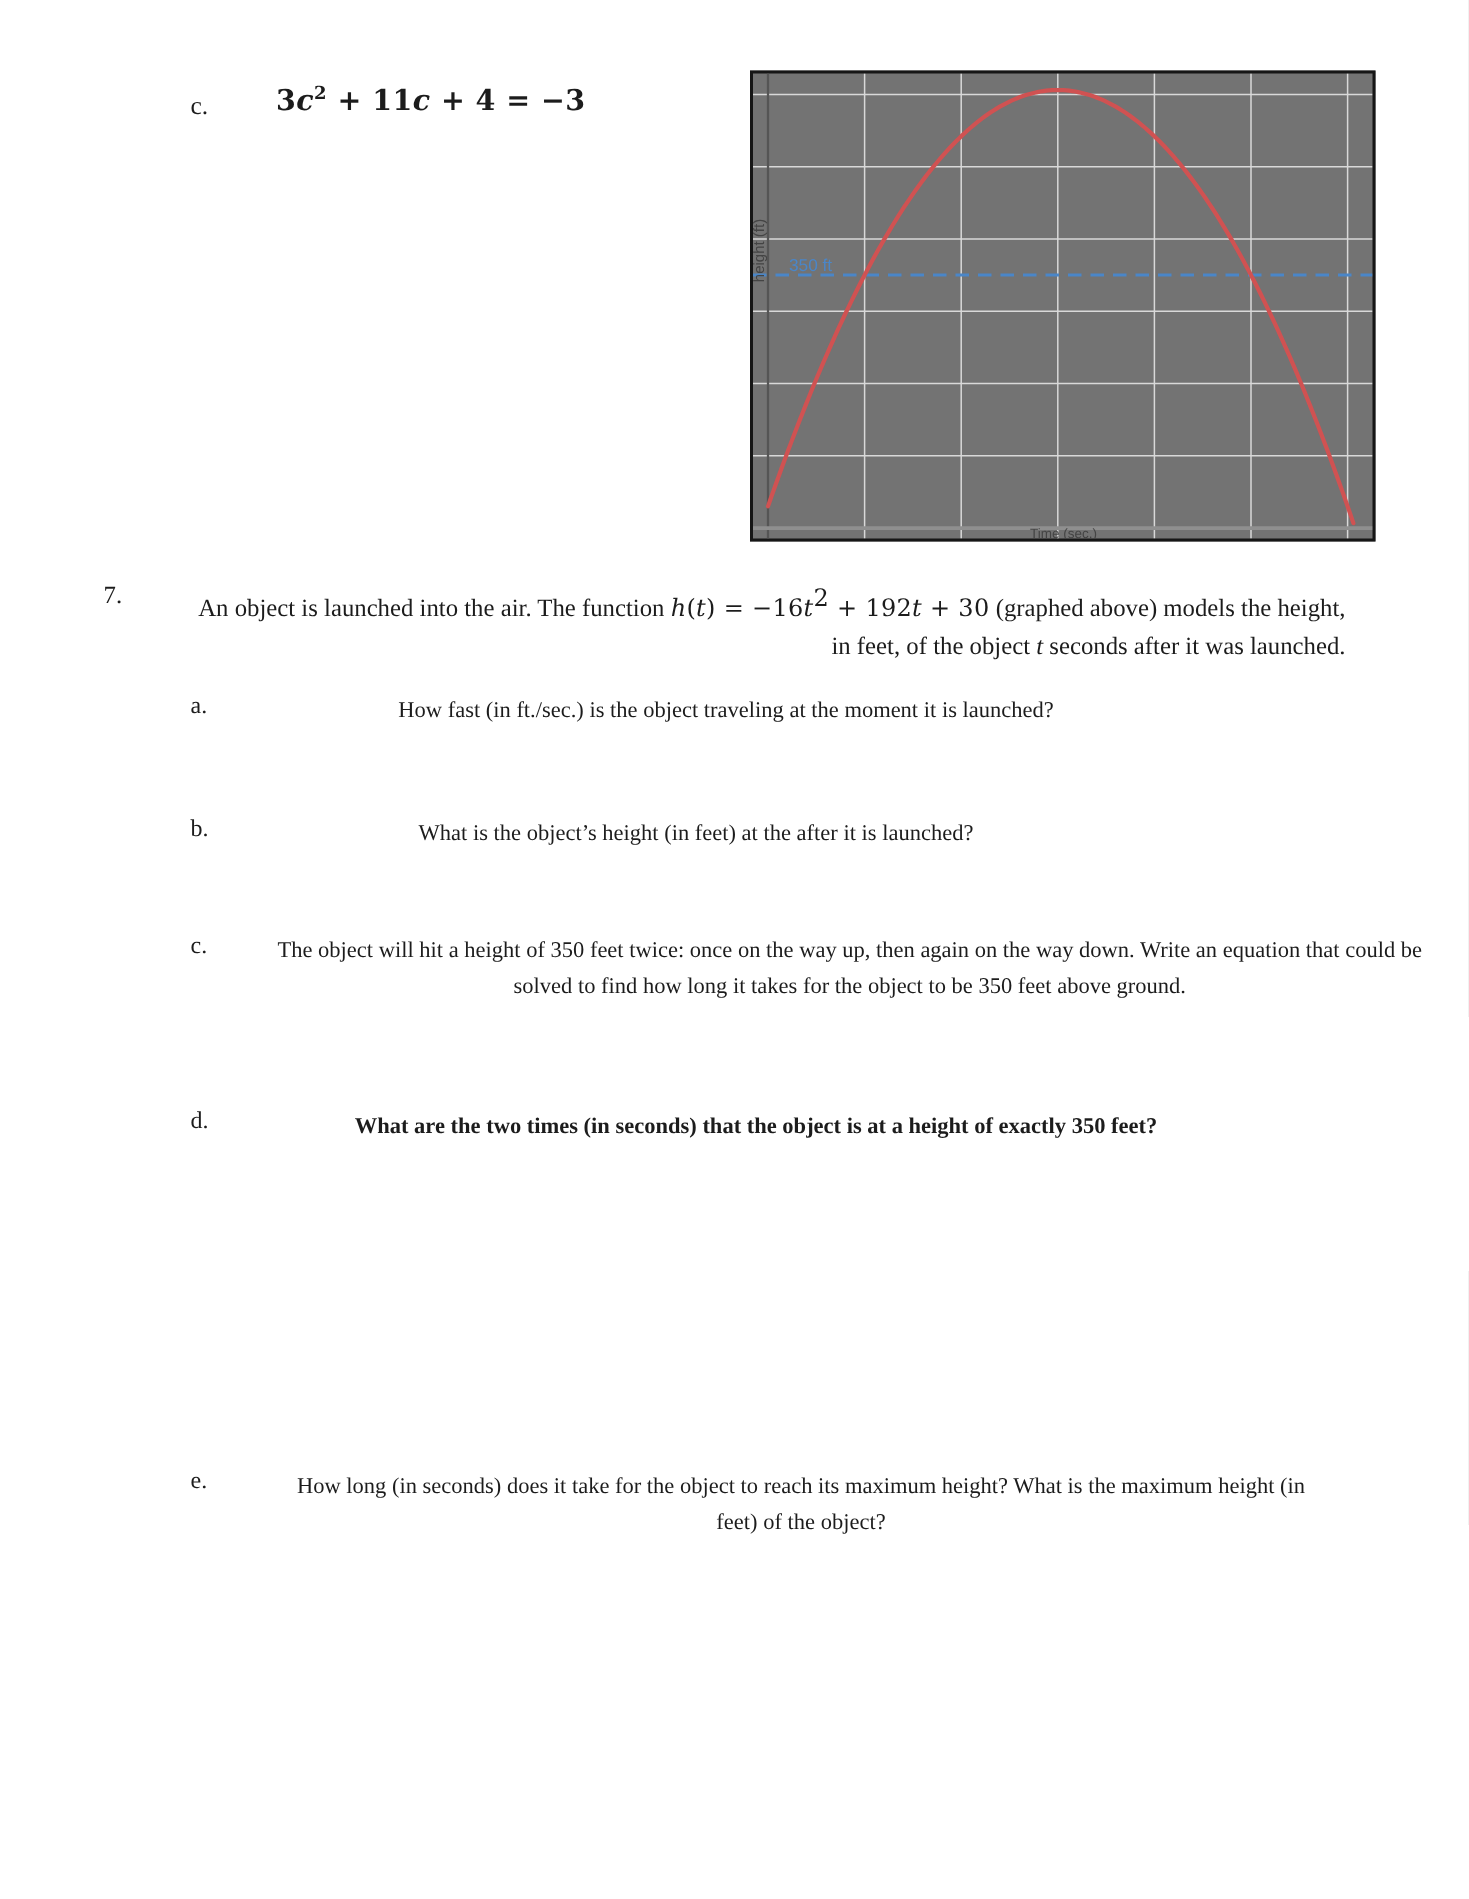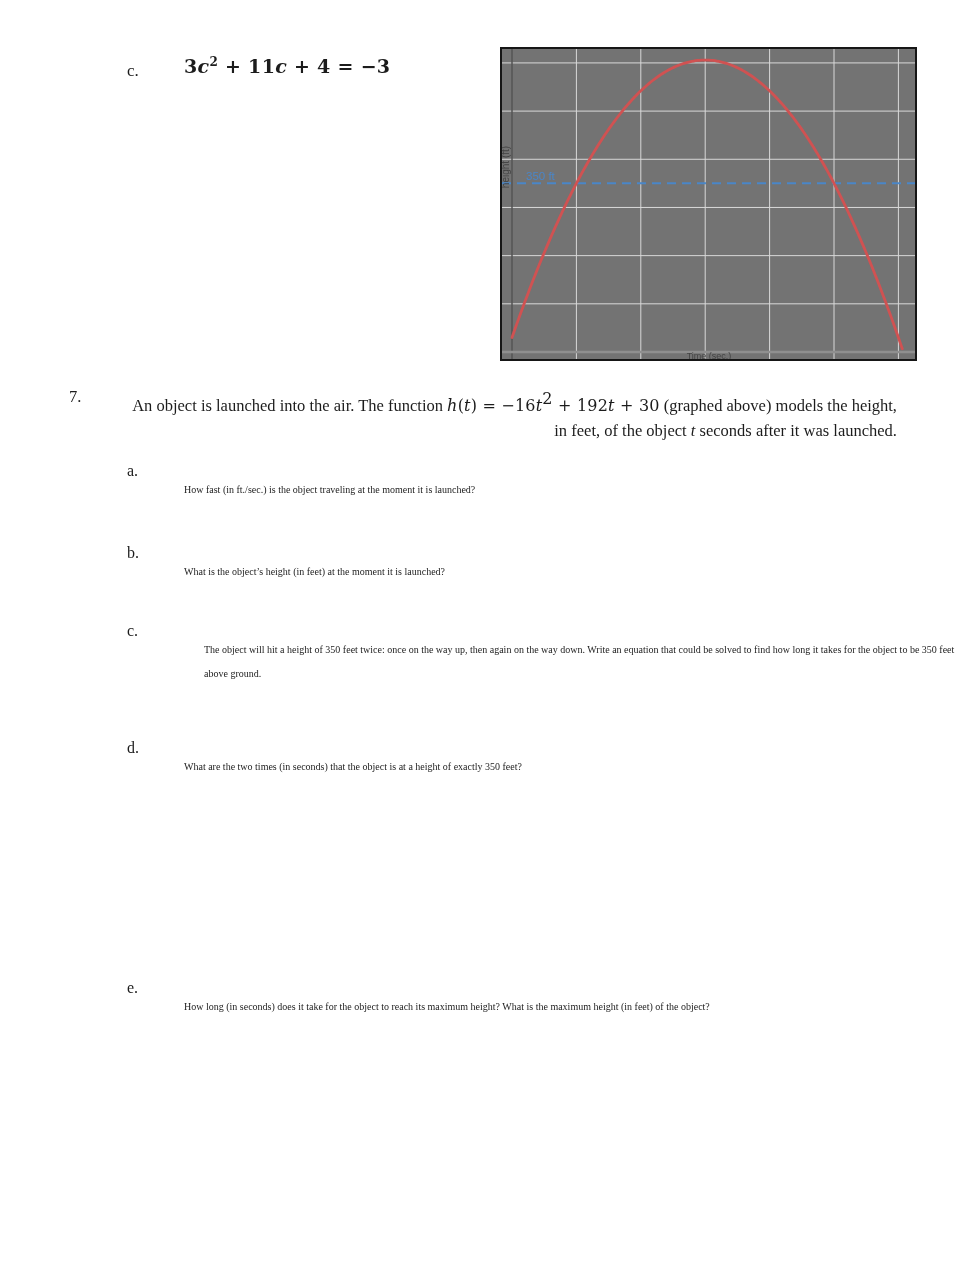--- a/index.html
+++ b/index.html
@@ -46,25 +46,25 @@
     font-size:16px;letter-spacing:.2px;
   }
   .q7-text sup{font-size:11px;}
   
   .subq{position:absolute;left:0;width:979px;}
   .subq .marker{
     position:absolute;left:127px;top:0;
     font-size:16px;
   }
   .subq .qtext{
-    position:absolute;left:184px;top:16px;
-    font-size:10px;line-height:24px;
+    position:absolute;left:184px;top:0;
+    font-size:15px;line-height:24px;text-align:center;
   }
-  .w-a{width:600px;} .w-b{width:560px;} .w-c{width:765px;margin-left:20px;}
-  .w-d{width:640px;} .w-e{width:700px;}
+  .w-a{width:600px;} .w-b{width:560px;} .w-c{width:765px;}
+  .w-d{width:640px;font-weight:bold;} .w-e{width:700px;}
 </style>
 </head>
 <body>
 
 <div class="page">
 
   <span class="prob-c-marker">c.</span>
   <span class="prob-c-eq"><span>3</span><span class="it">c</span><sup>2</sup><span> + 11</span><span class="it">c</span><span> + 4 = −3</span></span>
 
   <div class="graph-box">
@@ -94,21 +94,21 @@
   <span class="q7-num">7.</span>
   <div class="q7-text"><span>An object is launched into the air. The function </span><span class="it math">h</span><span class="math">(</span><span class="it math">t</span><span class="math">) = −16</span><span class="it math">t</span><sup class="math">2</sup><span class="math"> + 192</span><span class="it math">t</span><span class="math"> + 30</span><span> (graphed above) models the height, in feet, of the object </span><span class="it">t</span><span> seconds after it was launched.</span></div>
 
   <div class="subq" style="top:462px">
     <span class="marker">a.</span>
     <div class="qtext w-a">How fast (in ft./sec.) is the object traveling at the moment it is launched?</div>
   </div>
 
   <div class="subq" style="top:544px">
     <span class="marker">b.</span>
-    <div class="qtext w-b">What is the object’s height (in feet) at the moment it is launched?</div>
+    <div class="qtext w-b">What is the object’s height (in feet) at the after it is launched?</div>
   </div>
 
   <div class="subq" style="top:622px">
     <span class="marker">c.</span>
     <div class="qtext w-c">The object will hit a height of 350 feet twice: once on the way up, then again on the way down. Write an equation that could be solved to find how long it takes for the object to be 350 feet above ground.</div>
   </div>
 
   <div class="subq" style="top:739px">
     <span class="marker">d.</span>
     <div class="qtext w-d">What are the two times (in seconds) that the object is at a height of exactly 350 feet?</div>

